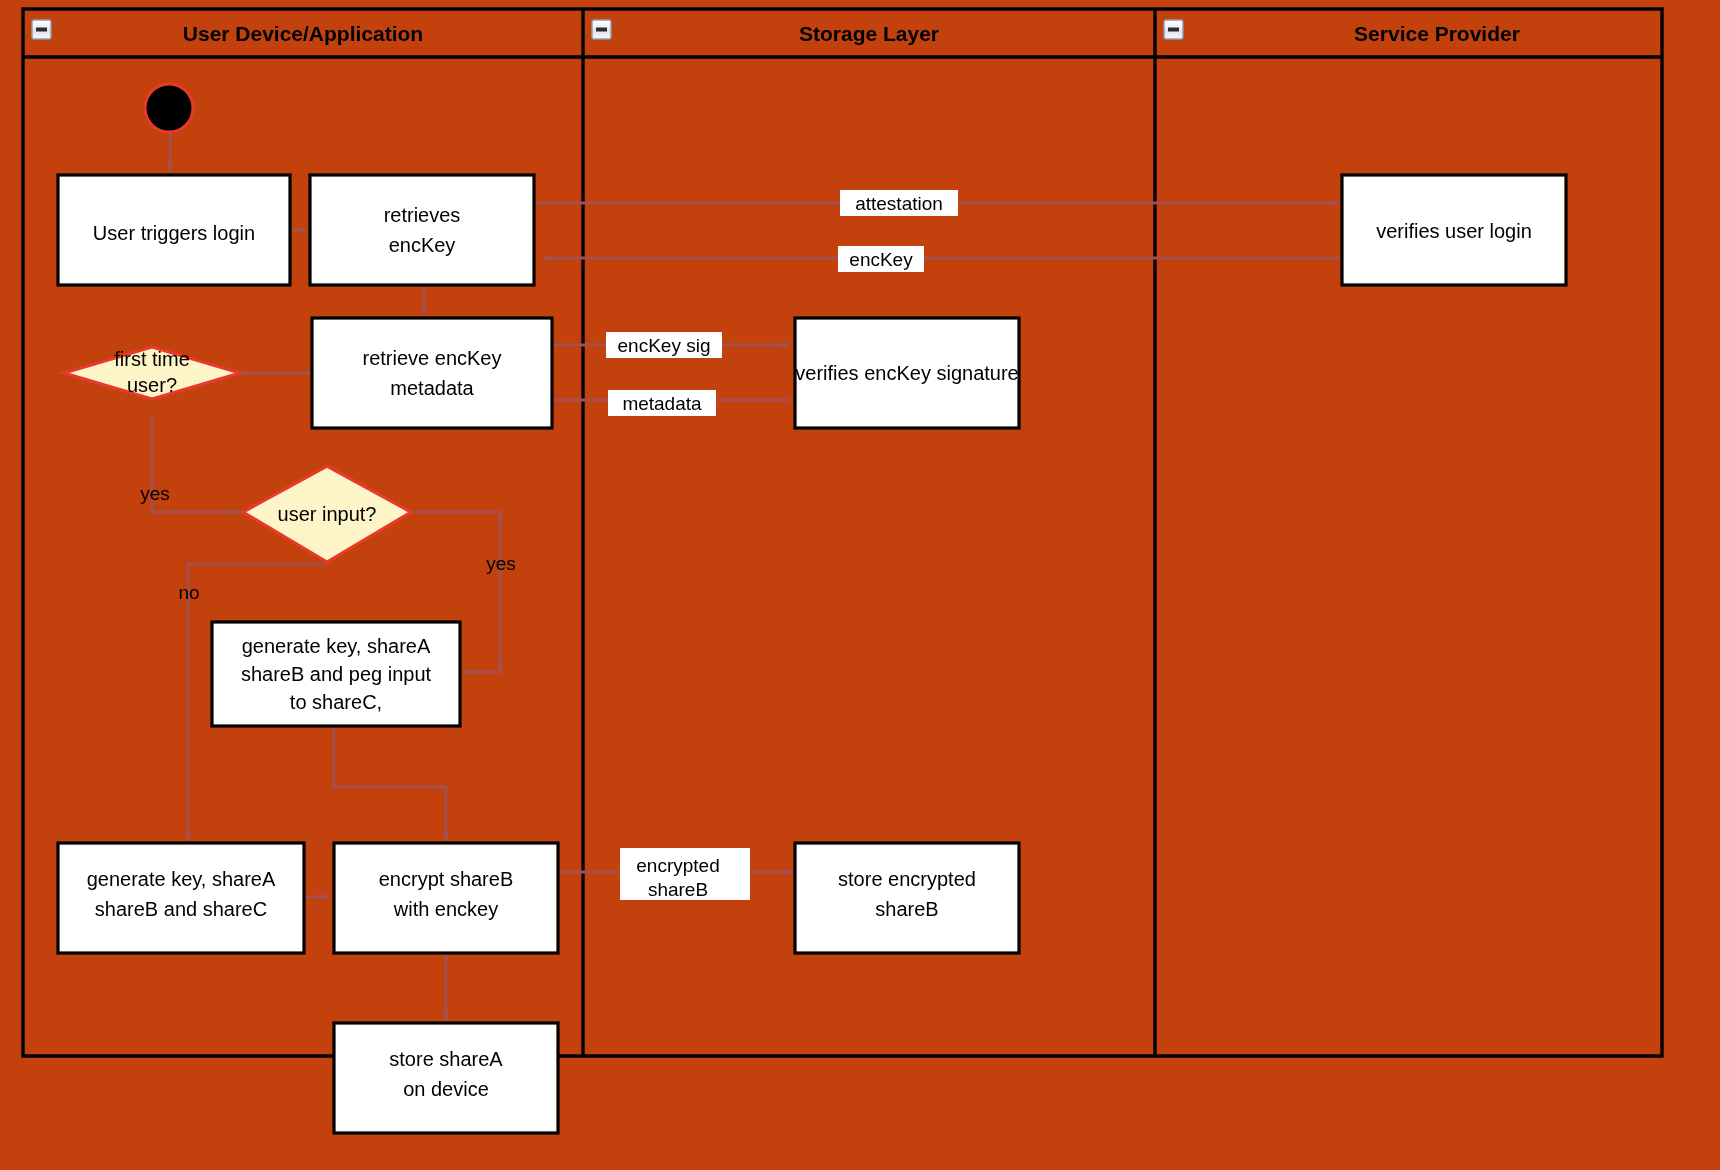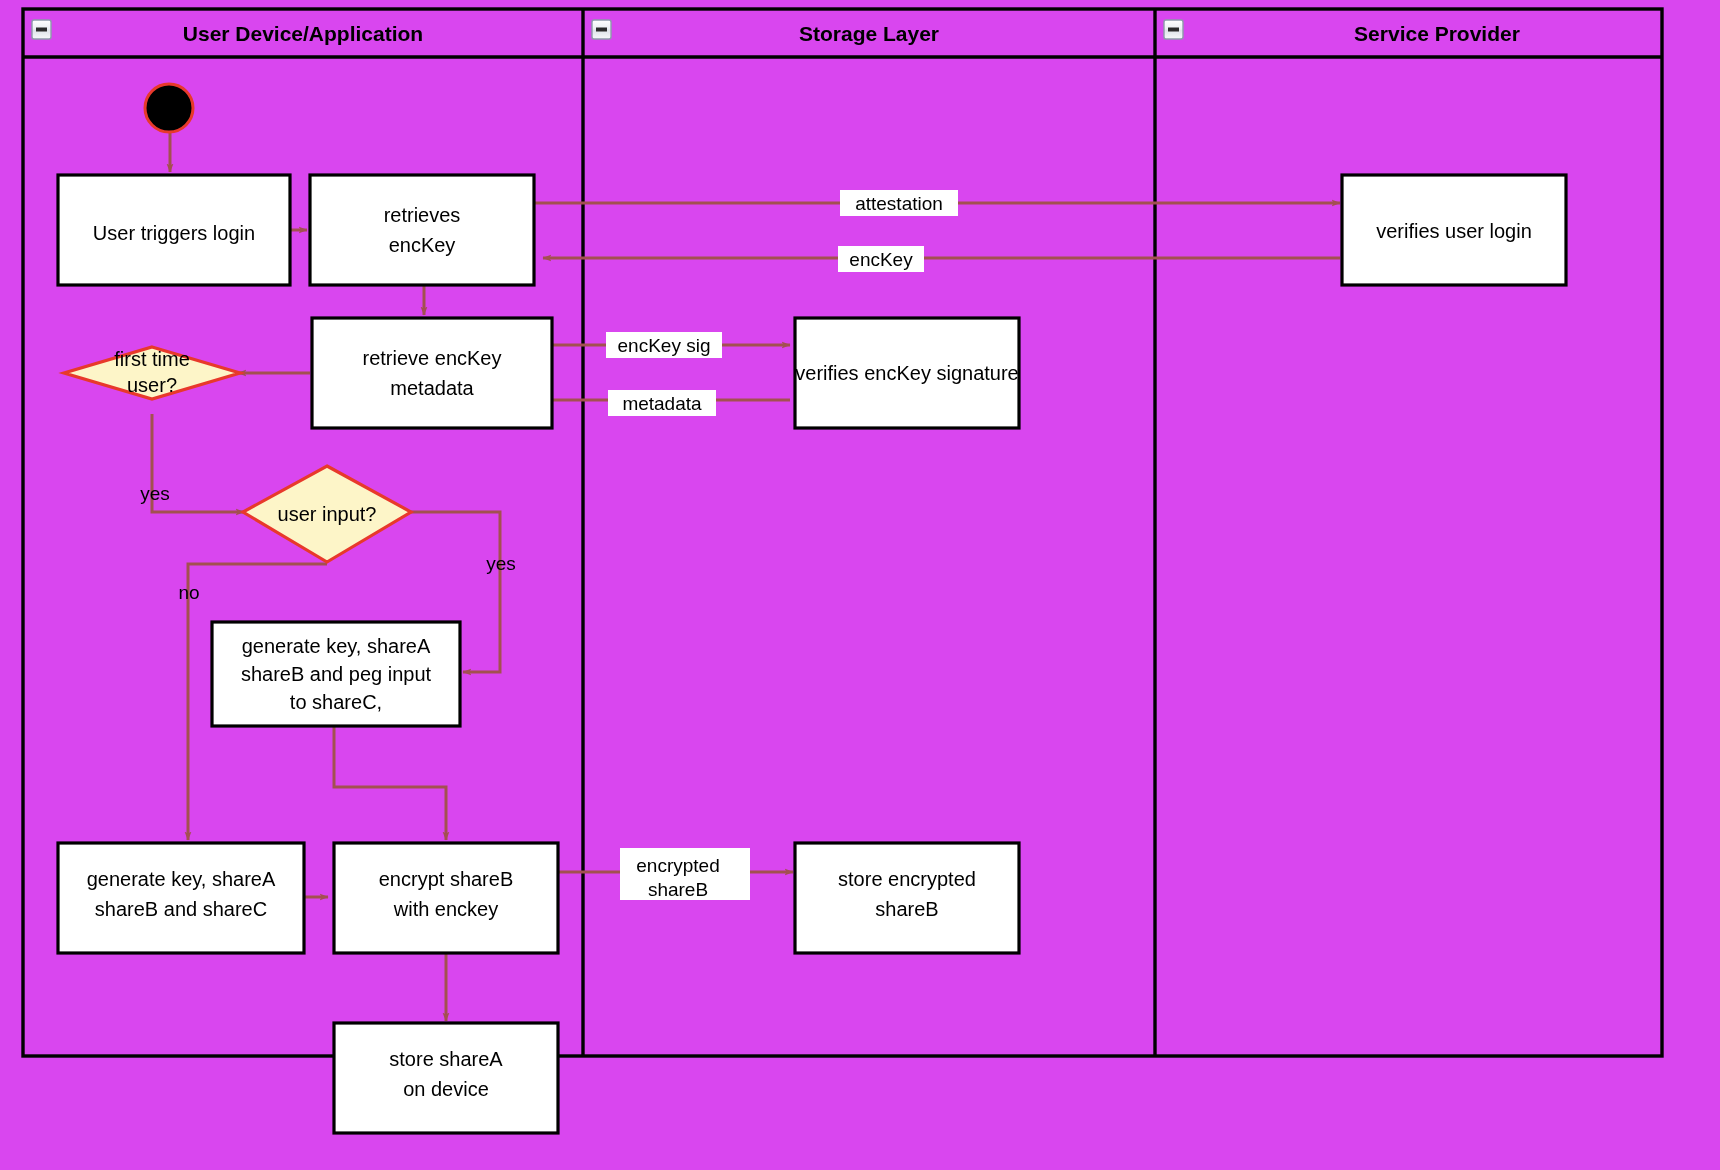--- a/index.html
+++ b/index.html
@@ -1,17 +1,17 @@
 <!DOCTYPE html>
 <html><head>
 <meta charset="utf-8">
 <style>
   html,body{margin:0;padding:0;background:#ffffff;}
   body{width:1720px;height:1170px;font-family:"Liberation Sans",sans-serif;}
-  #stage{position:relative;width:1720px;height:1170px;overflow:hidden;background:#d946ef;}
+  #stage{position:relative;width:1720px;height:1170px;overflow:hidden;background:#c2410c;}
   svg#canvas{position:absolute;left:0;top:0;width:1720px;height:1170px;}
   .lane-title{
     font-weight:bold;font-size:21px;fill:#000;text-anchor:middle;
     font-family:"Liberation Sans",sans-serif;
   }
   .node-text{font-size:20px;fill:#000;text-anchor:middle;font-family:"Liberation Sans",sans-serif;}
   .edge-text{font-size:19px;fill:#000;text-anchor:middle;font-family:"Liberation Sans",sans-serif;}
   .frame-line{stroke:#000;fill:none;}
   .act-box{fill:#ffffff;stroke:#000000;stroke-width:3.2;}
   .dec-box{fill:#fdf5c8;stroke:#e8392b;stroke-width:3.2;}

